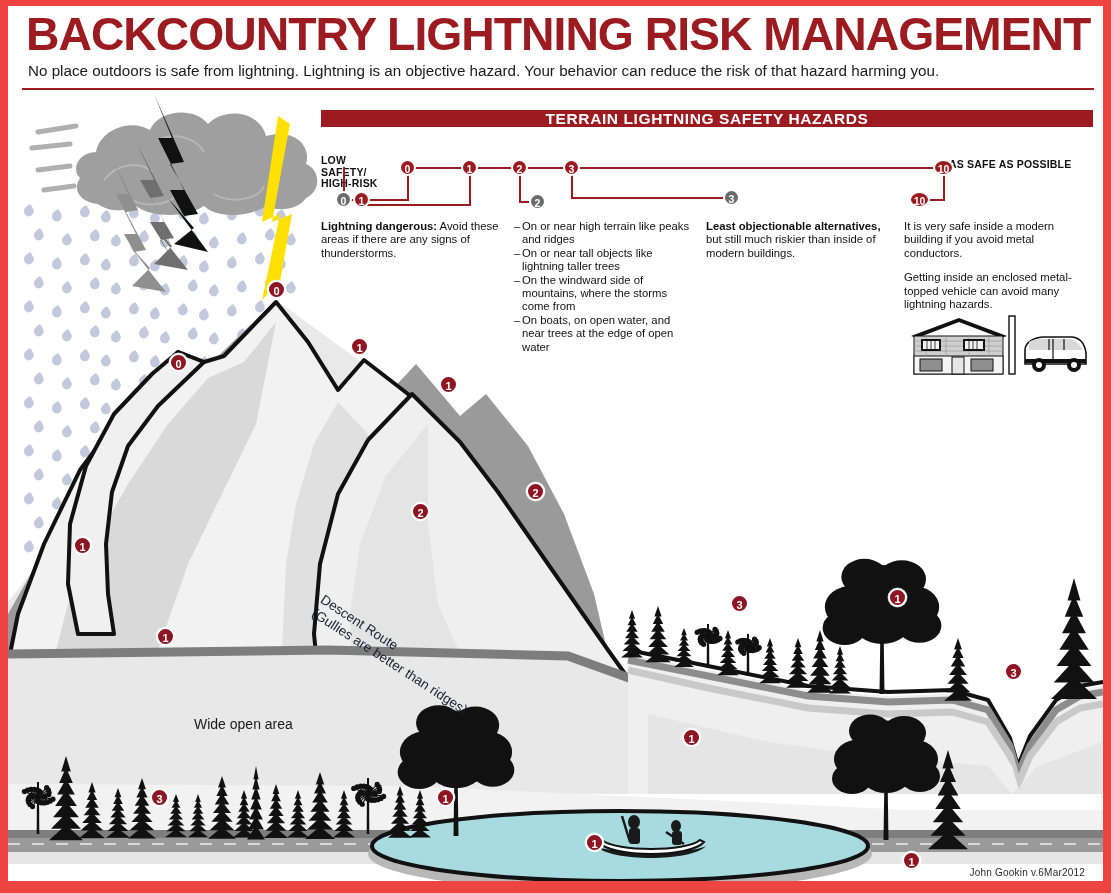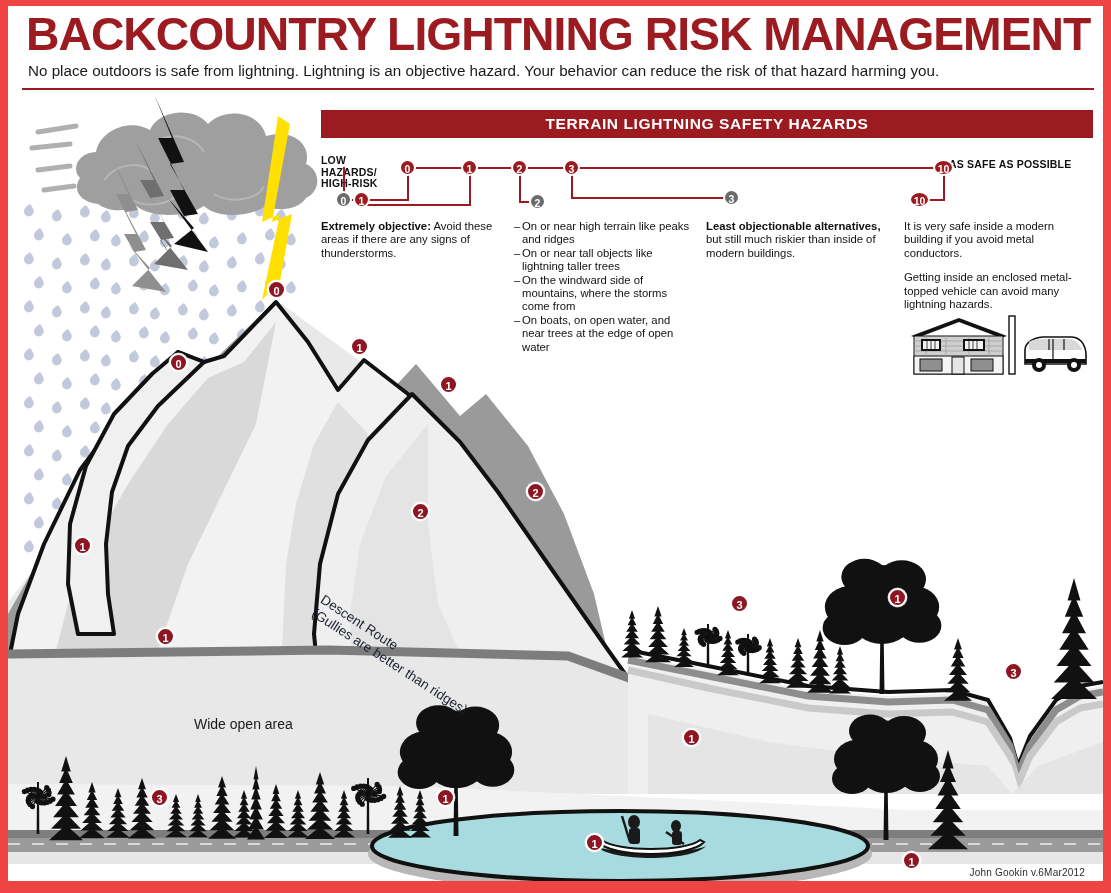--- a/index.html
+++ b/index.html
@@ -20,21 +20,21 @@
          letter-spacing:-1px;white-space:nowrap;
          font-family:"Liberation Sans Narrow","Liberation Sans",sans-serif;
          transform:scaleX(.985);transform-origin:left center;}
   #subtitle{position:absolute;left:20px;top:56px;width:1070px;
             font-size:15.5px;color:#1a1a1a;white-space:nowrap;
             transform:scaleX(.98);transform-origin:left center;}
   #headrule{position:absolute;left:14px;top:82px;width:1072px;height:2px;
             background:#9b1b20;}
 
   
-  #banner{position:absolute;left:313px;top:104px;width:772px;height:28px;
+  #banner{position:absolute;left:313px;top:104px;width:772px;height:17px;
           background:#9b1b20;color:#fff;font-weight:bold;font-size:15.5px;
           letter-spacing:.6px;display:flex;align-items:center;
           justify-content:center;}
 
   
   #scale{position:absolute;left:313px;top:140px;width:772px;height:70px;}
   .scale-label{position:absolute;font-weight:bold;font-size:10.5px;
                color:#111;line-height:11.5px;letter-spacing:.2px;}
   #lbl-low{left:0px;top:9px;width:62px;}
   #lbl-safe{left:628px;top:13px;white-space:nowrap;}
@@ -94,21 +94,21 @@
   <div id="subtitle">No place outdoors is safe from lightning. Lightning is an objective hazard. Your behavior can reduce the risk of that hazard harming you.</div>
   <div id="headrule"></div>
 
   <div id="banner">
     <span>TERRAIN LIGHTNING SAFETY HAZARDS</span>
   </div>
 
   <div id="scale">
 
     <div class="scale-label" id="lbl-low">
-      <div>LOW HAZARDS/</div>
+      <div>LOW SAFETY/</div>
       <div>HIGH-RISK</div>
     </div>
     <div class="scale-label" id="lbl-safe">AS SAFE AS POSSIBLE</div>
 
     <div class="rline" style="left:79px;top:21px;width:537px;height:2px;"></div>
 
     <div class="gline" style="left:22px;top:21px;width:2px;height:34px;"></div>
     <div class="gline" style="left:22px;top:53px;width:66px;height:2px;"></div>
     <div class="gline" style="left:86px;top:21px;width:2px;height:34px;"></div>
 
@@ -132,21 +132,21 @@
 
     <div class="dot gray" style="left:14px;top:45px;">0</div>
     <div class="dot red" style="left:32px;top:45px;">1</div>
     <div class="dot gray" style="left:208px;top:47px;">2</div>
     <div class="dot gray" style="left:402px;top:43px;">3</div>
     <div class="dot red w20" style="left:588px;top:45px;">10</div>
   </div>
 
   <div class="col" id="col1">
     <p style="margin:0;">
-      <b>Extremely objective</b><b>:</b><span> Avoid these areas if there are any signs of thunderstorms.</span>
+      <b>Lightning dangerous</b><b>:</b><span> Avoid these areas if there are any signs of thunderstorms.</span>
     </p>
   </div>
 
   <div class="col" id="col2">
     <div class="bul">
           <span class="dash">–</span>
           <span>On or near high terrain like peaks and ridges</span>
         </div>
     <div class="bul">
           <span class="dash">–</span>

